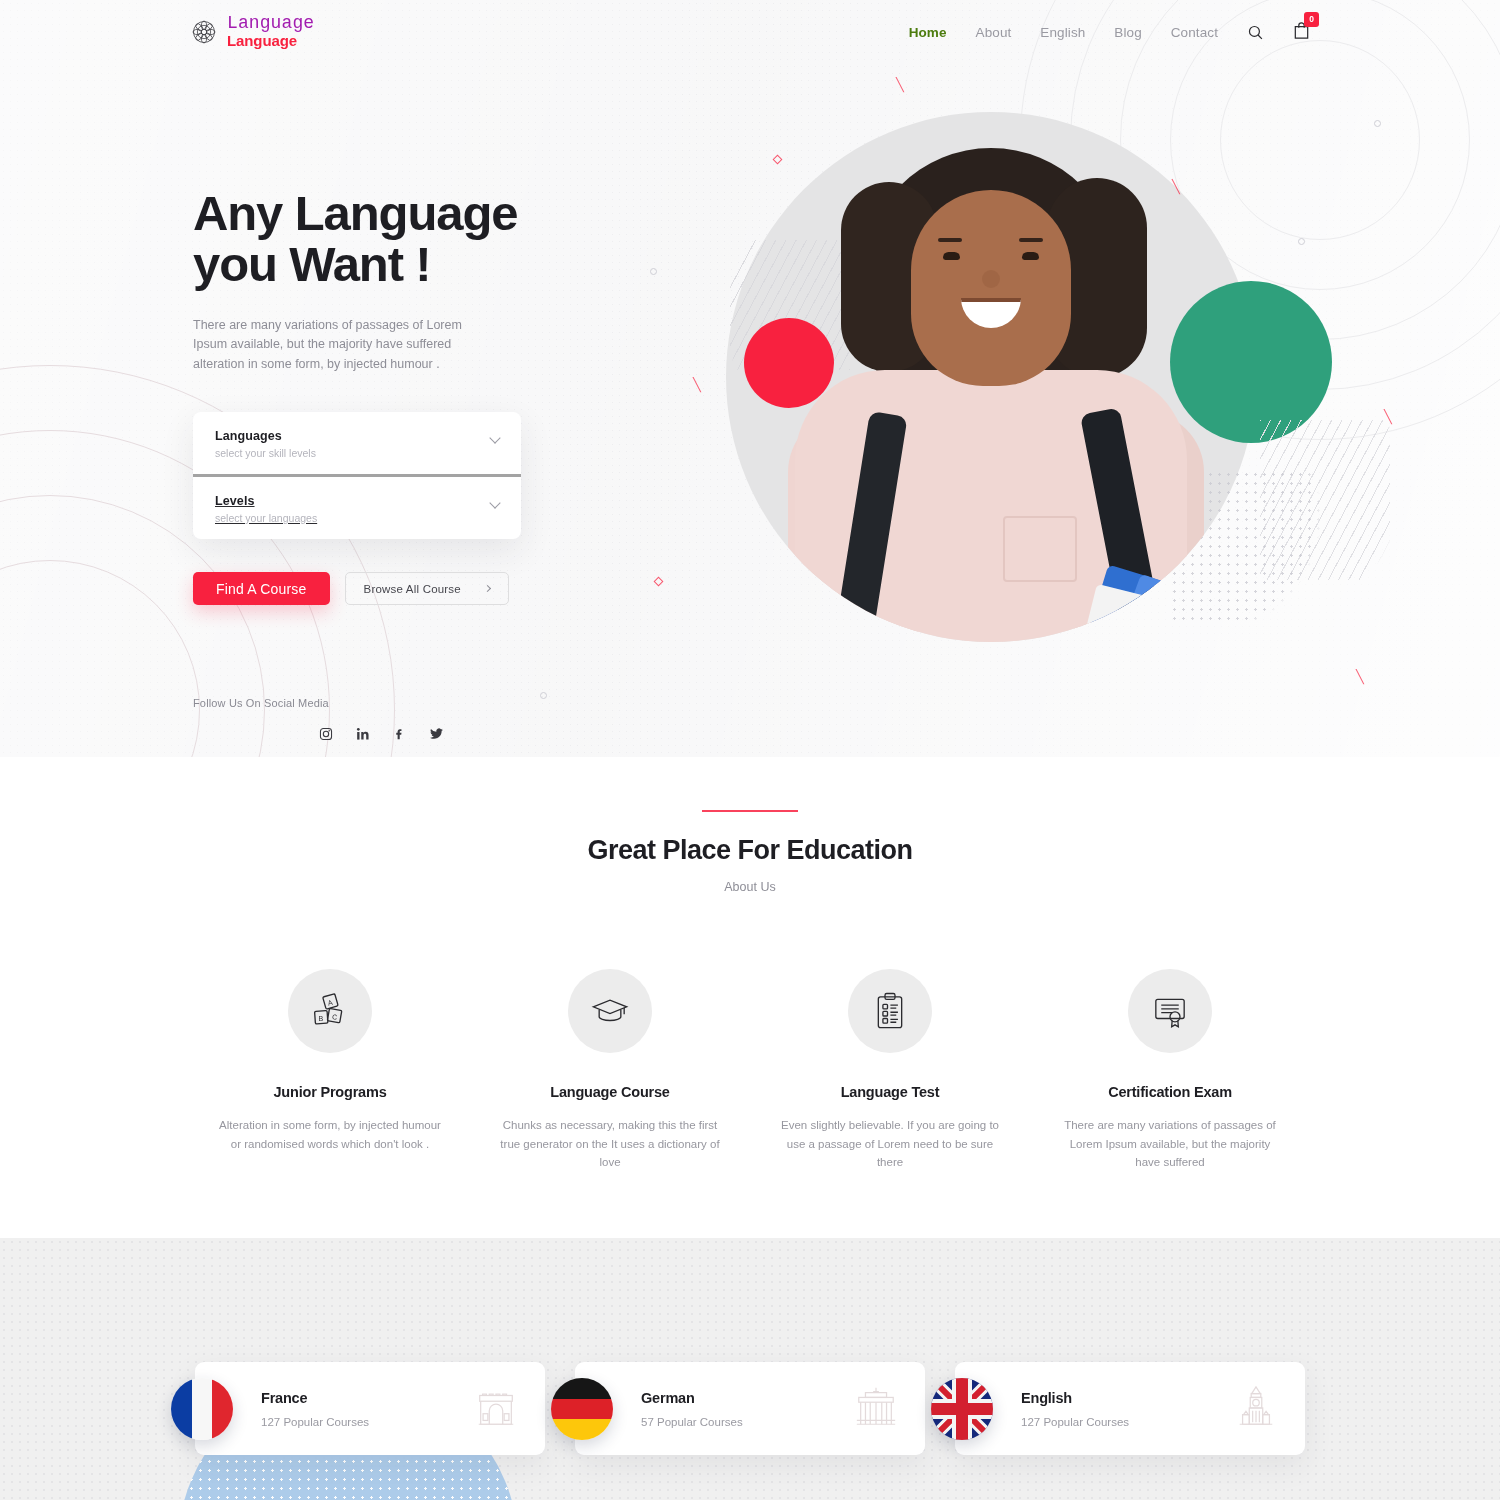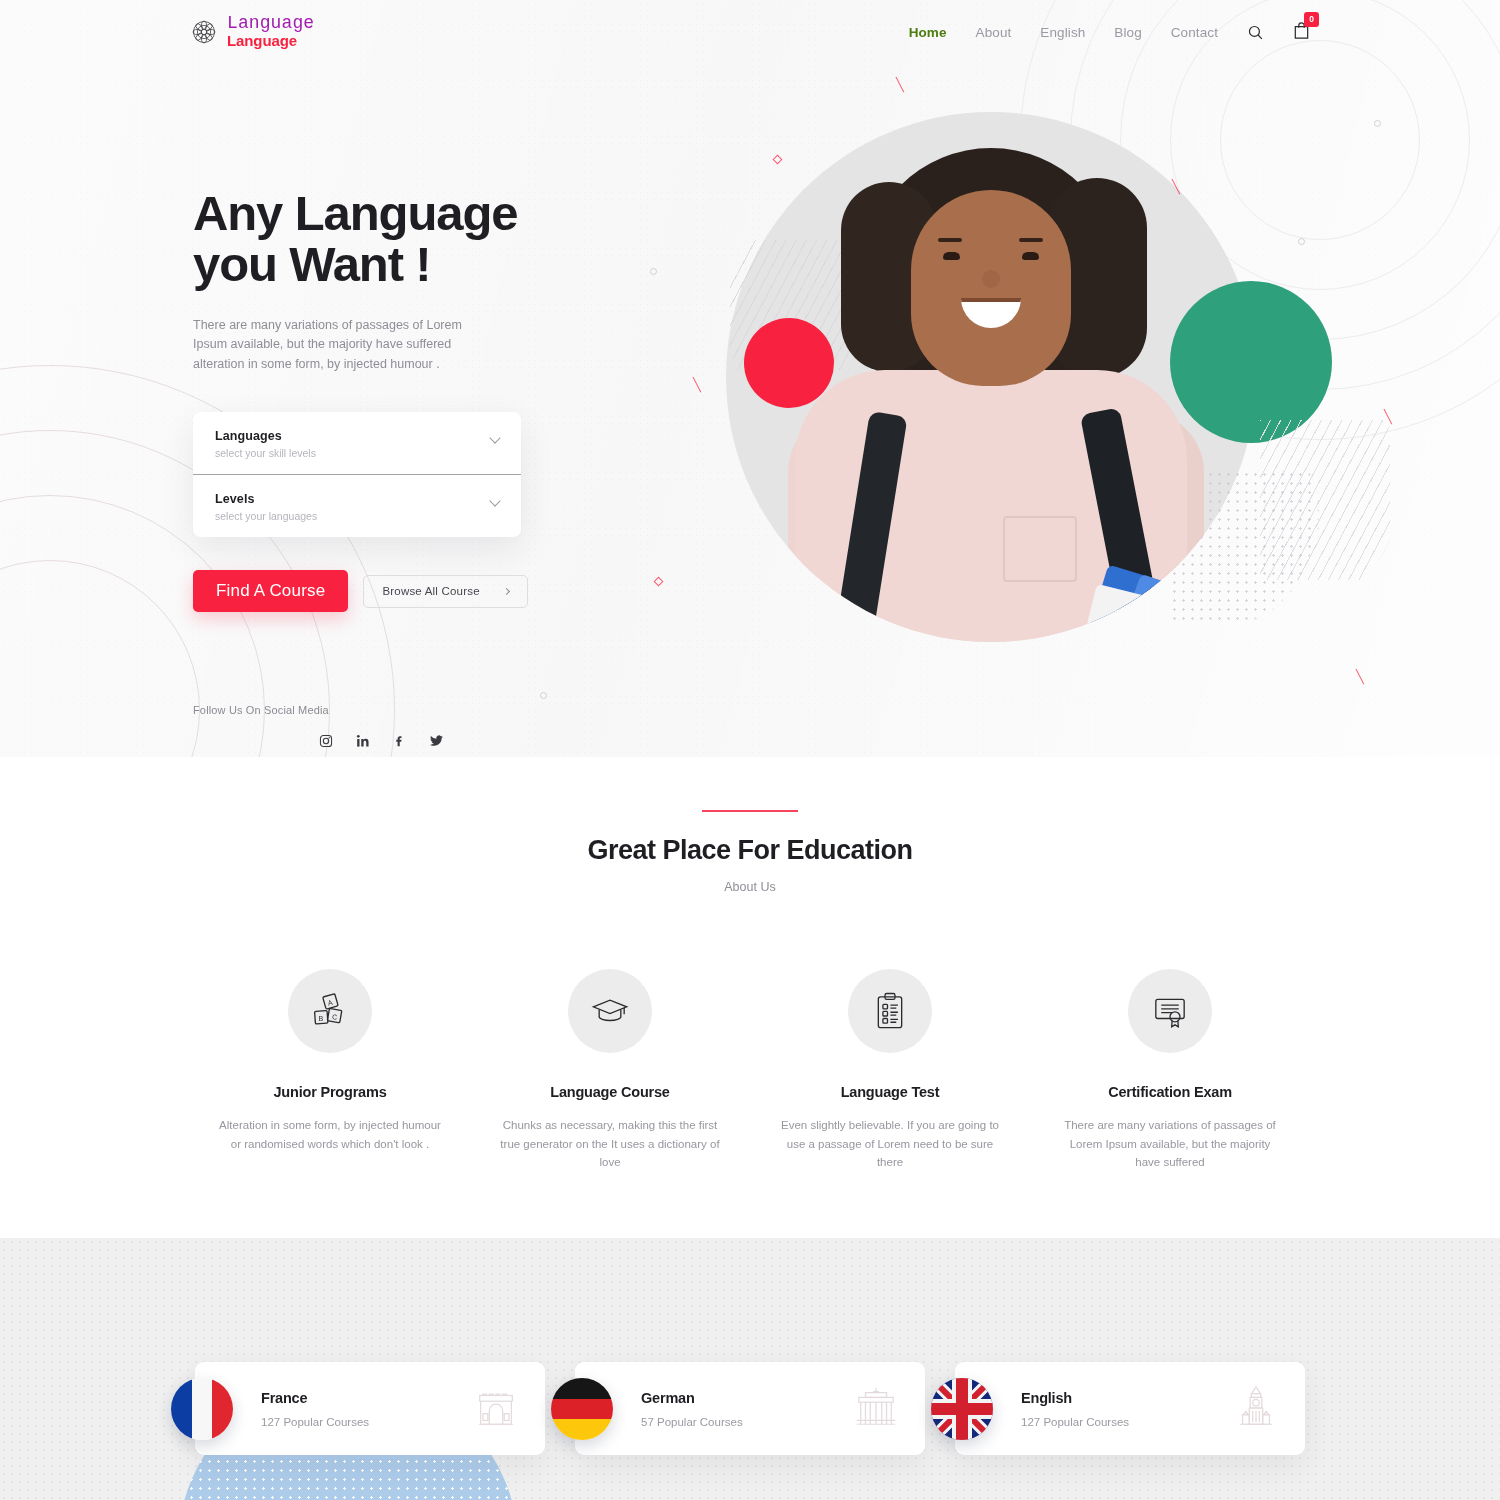--- a/index.html
+++ b/index.html
@@ -77,33 +77,33 @@
 
   .select-card {
     margin-top:38px; width:328px;
     background:#fff; border-radius:8px;
     box-shadow:0 12px 34px rgba(40,40,60,.09);
     overflow:hidden;
   }
   .select-row {
     position:relative; padding:17px 20px 15px 22px; cursor:pointer;
   }
-  .select-row + .select-row { border-top:1px solid #a3a3a3; }
+  .select-row + .select-row { border-top:3px solid #a3a3a3;text-decoration:underline; }
   .select-label { font-size:12.5px; font-weight:bold; color:#1e1e23; letter-spacing:.1px; }
   .select-hint { margin-top:4px; font-size:10.5px; color:#b4b4bc; }
   .chev {
     position:absolute; right:22px; top:50%; margin-top:-9px;
     width:8px; height:8px; border-right:1.4px solid #9b9ba4; border-bottom:1.4px solid #9b9ba4;
     transform:rotate(45deg);
   }
 
   .hero-btns { margin-top:33px; display:flex; align-items:center; gap:15px; }
   .btn-primary {
-    height:42px; padding:0 23px; border:none; border-radius:5px;
-    background:#f8213f; color:#fff; font-size:17px; letter-spacing:.2px;
+    height:33px; padding:0 23px; border:none; border-radius:5px;
+    background:#f8213f; color:#fff; font-size:14px; letter-spacing:.2px;
     font-family:inherit; cursor:pointer;
     box-shadow:0 7px 18px rgba(248,33,63,.22);
   }
   .btn-ghost {
     height:33px; padding:0 18px; border:1px solid #dededf; border-radius:5px;
     background:transparent; color:#46464d; font-size:11.5px; letter-spacing:.2px;
     font-family:inherit; cursor:pointer;
     display:flex; align-items:center; gap:24px;
   }
   .btn-ghost .chev-r {

